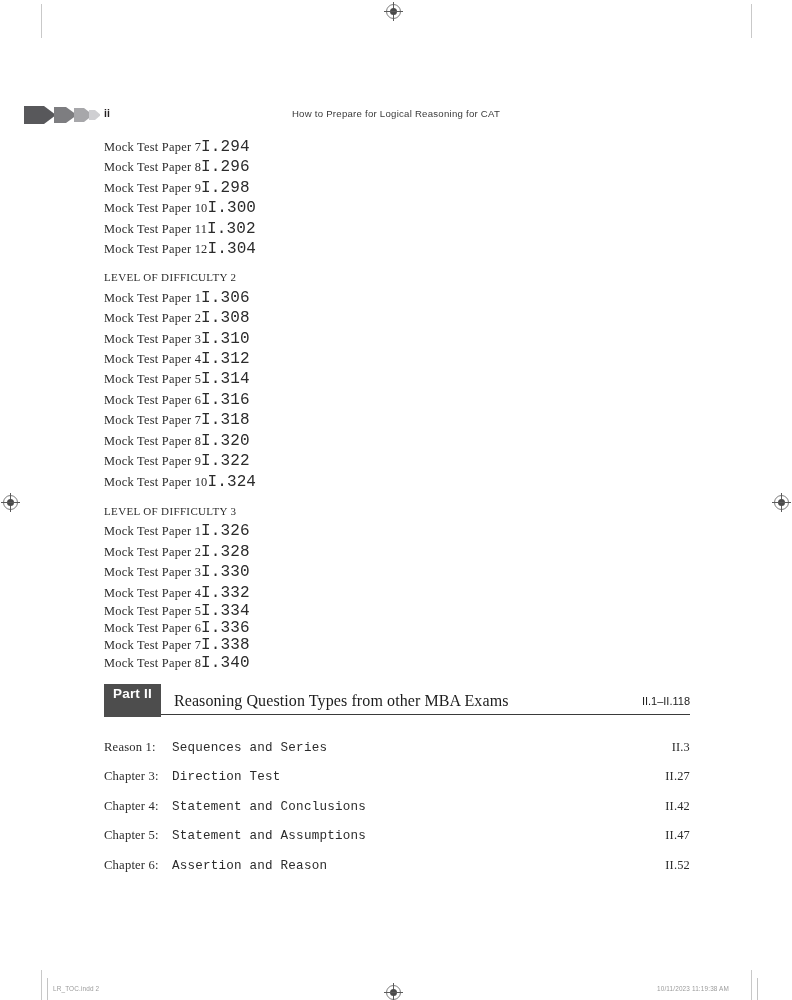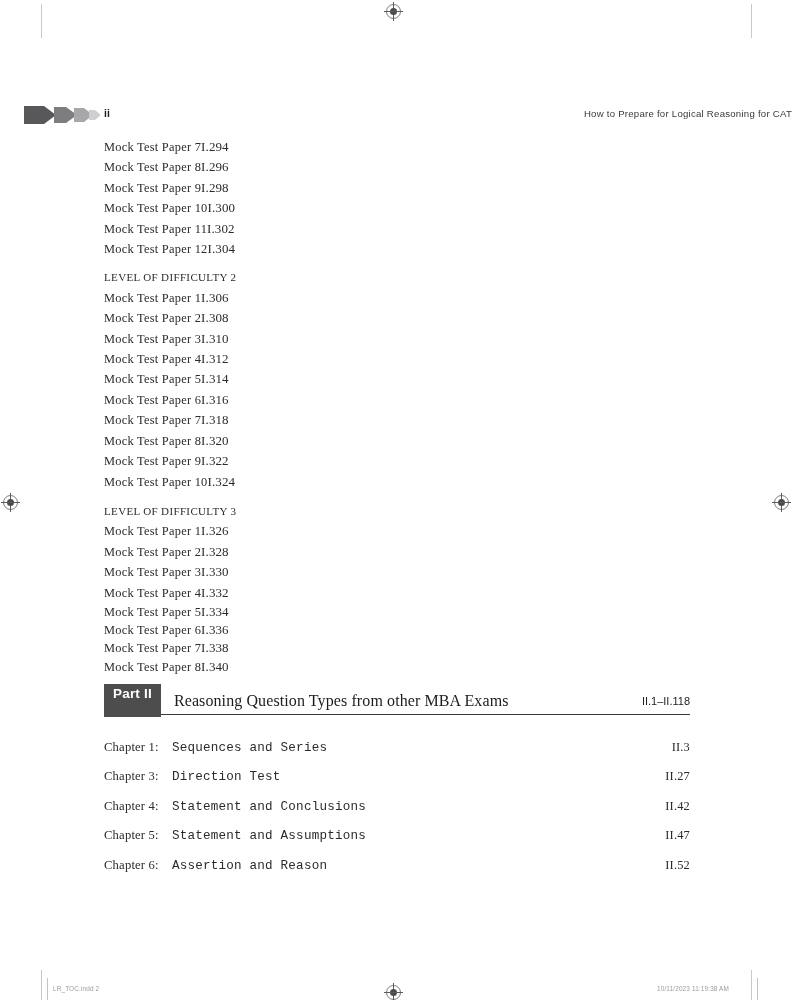--- a/index.html
+++ b/index.html
@@ -86,21 +86,21 @@
     font-weight: bold;
     font-size: 10.5px;
     letter-spacing: 0.2px;
     color: #231f20;
   }
   .head-title {
     position: absolute;
     left: 0;
     top: 4px;
     width: 792px;
-    text-align: right;
+    text-align: center;
     font-family: "Liberation Sans", sans-serif;
     font-size: 9.6px;
     letter-spacing: 0.25px;
     color: #3a3a3a;
   }
 
   
   .toc {
     position: absolute;
     left: 104px;
@@ -113,22 +113,23 @@
     align-items: baseline;
     font-size: 12.4px;
     line-height: 20.4px;
     letter-spacing: 0.25px;
     color: #2b2b2b;
   }
   .toc-row.tight { line-height: 17.2px; }
   .toc-title { white-space: nowrap; }
   .toc-page {
     white-space: nowrap;
-    font-size: 13px;
+    font-size: 16px;
     letter-spacing: 0.1px;
+    font-family: Liberation Mono, monospace;
   }
   .section-head {
     font-size: 11px;
     line-height: 20.4px;
     letter-spacing: 0.35px;
     color: #2b2b2b;
     margin-top: 8px;
   }
   .section-gap-top { margin-top: 9px; }
 
@@ -391,21 +392,21 @@
     <div class="part-banner-row">
       <span class="part-tag">Part II</span>
       <span class="part-title">Reasoning Question Types from other MBA Exams</span>
       <span class="part-range">II.1–II.118</span>
     </div>
     <div class="part-rule"></div>
   </div>
 
   <div class="chapters">
     <div class="chapter-row">
-      <span class="chapter-label">Chapter 1:</span>
+      <span class="chapter-label">Reason 1:</span>
       <span class="chapter-name">Sequences and Series</span>
       <span class="chapter-page">II.3</span>
     </div>
     <div class="chapter-row">
       <span class="chapter-label">Chapter 3:</span>
       <span class="chapter-name">Direction Test</span>
       <span class="chapter-page">II.27</span>
     </div>
     <div class="chapter-row">
       <span class="chapter-label">Chapter 4:</span>

